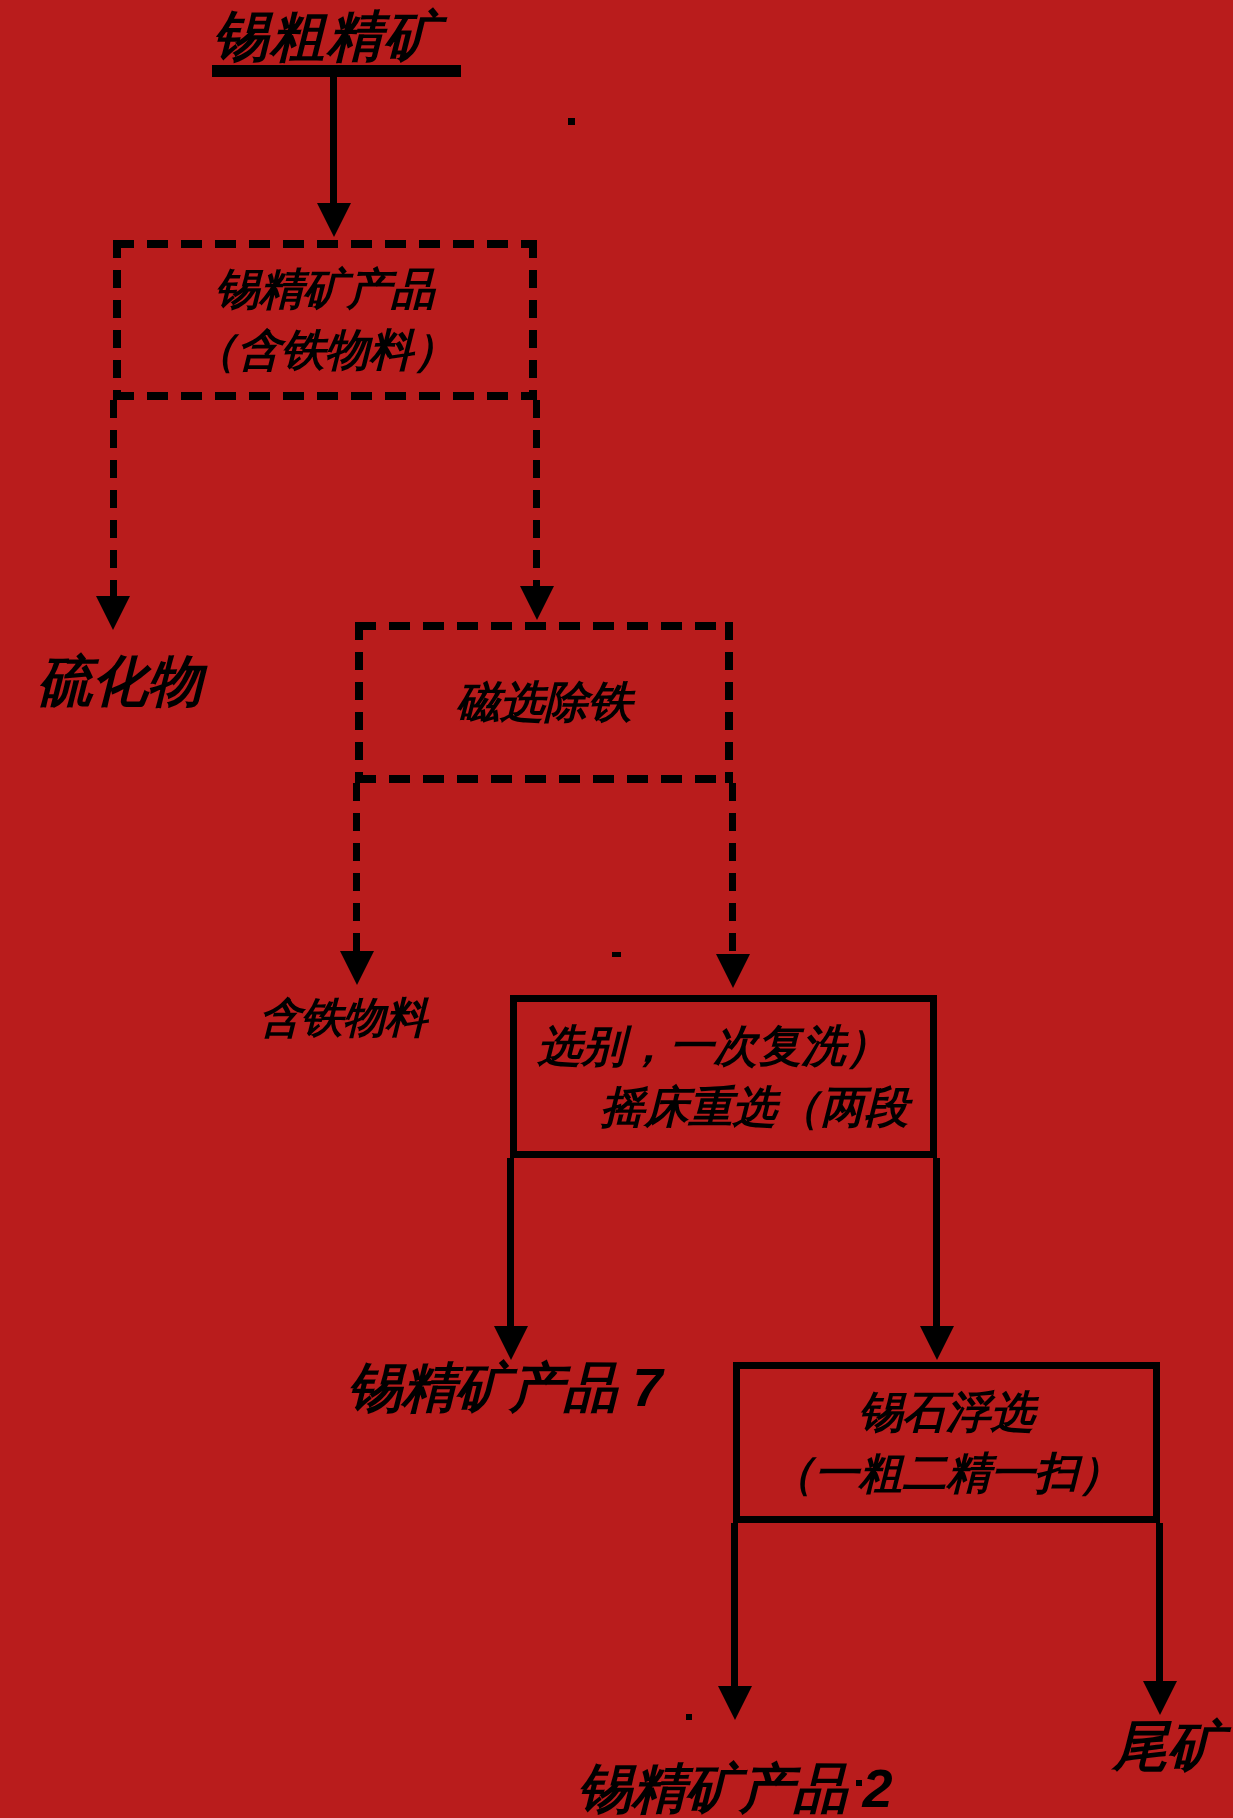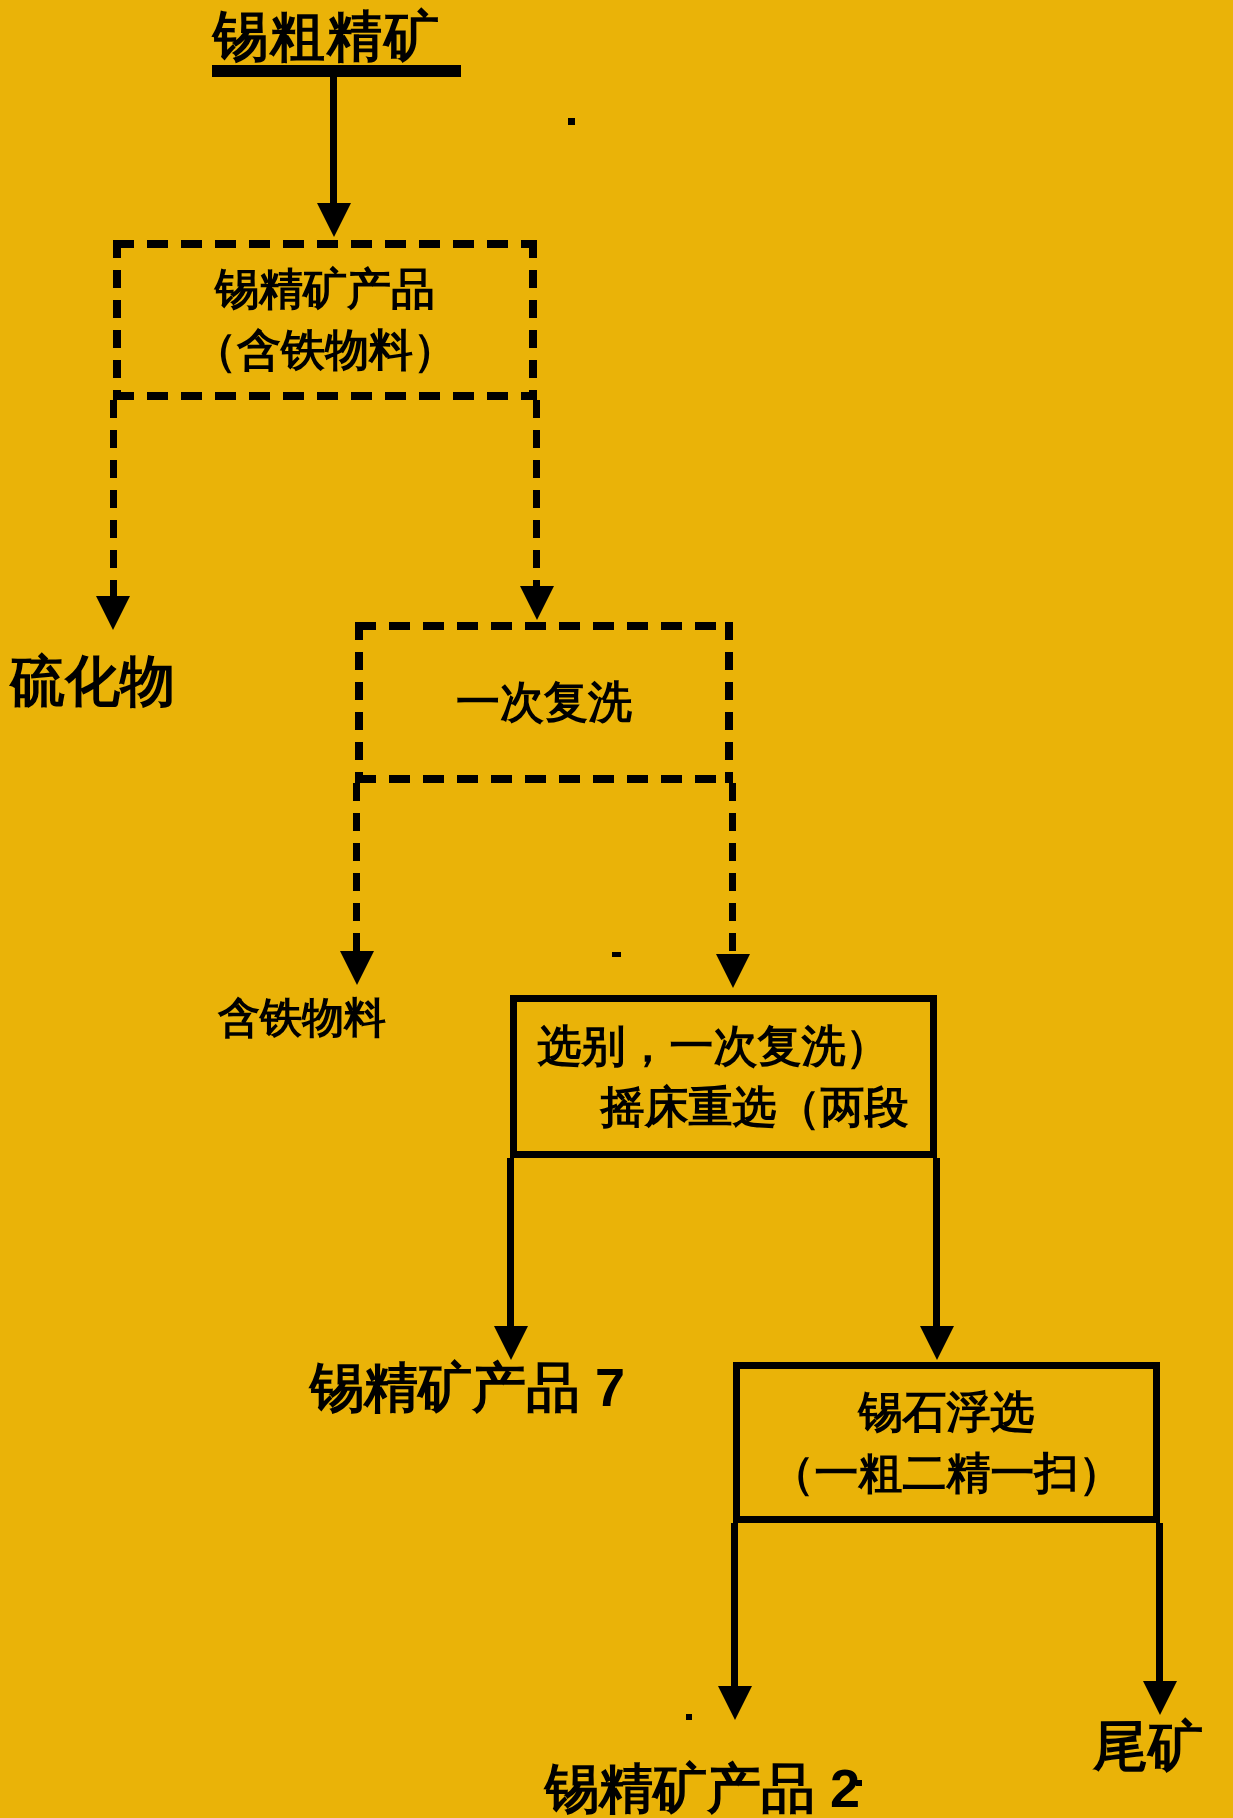--- a/index.html
+++ b/index.html
@@ -1,37 +1,38 @@
 <!DOCTYPE html>
 <html><head>
 <meta charset="utf-8">
 <style>
   html,body{margin:0;padding:0;background:#ffffff;}
   #canvas{
     position:relative;
     width:1233px;height:1818px;
-    background:#eab308;
+    background:#b91c1c;
     font-family:"Liberation Sans","DejaVu Sans",sans-serif;
     color:#000;
     overflow:hidden;
+    font-style:italic;
   }
   
   .title{
     position:absolute;
     font-size:55px;font-weight:bold;
     text-align:center;letter-spacing:2px;
     white-space:nowrap;
   }
   .title-underline{
     position:absolute;background:#000;
   }
   .out-label{
     position:absolute;
     font-size:54px;font-weight:bold;
-    text-align:left;white-space:nowrap;
+    text-align:center;white-space:nowrap;
   }
   
   .pbox{
     position:absolute;
     display:flex;flex-direction:column;
     align-items:center;justify-content:center;
     box-sizing:border-box;
   }
   .pbox .bline{
     font-size:44px;font-weight:bold;
@@ -80,21 +81,21 @@
   </div>
 
   <div class="vdash" style="left:110px;top:400px;height:198px;"></div>
   <div class="ahead" style="left:96px;top:596px;"></div>
   <div class="out-label" style="left:10px;top:645px;width:220px;font-size:55px;">硫化物</div>
 
   <div class="vdash" style="left:533px;top:400px;height:186px;"></div>
   <div class="ahead" style="left:520px;top:586px;"></div>
 
   <div class="pbox dbox" style="left:355px;top:622px;width:378px;height:161px;">
-    <div class="bline">一次复洗</div>
+    <div class="bline">磁选除铁</div>
   </div>
 
   <div class="vdash" style="left:353px;top:783px;height:168px;"></div>
   <div class="ahead" style="left:340px;top:951px;"></div>
   <div class="out-label" style="left:218px;top:990px;width:250px;font-size:42px;">含铁物料</div>
 
   <div class="vdash" style="left:729px;top:783px;height:171px;"></div>
   <div class="ahead" style="left:716px;top:954px;"></div>
 
   <div class="pbox sbox" style="left:510px;top:995px;width:427px;height:163px;">

